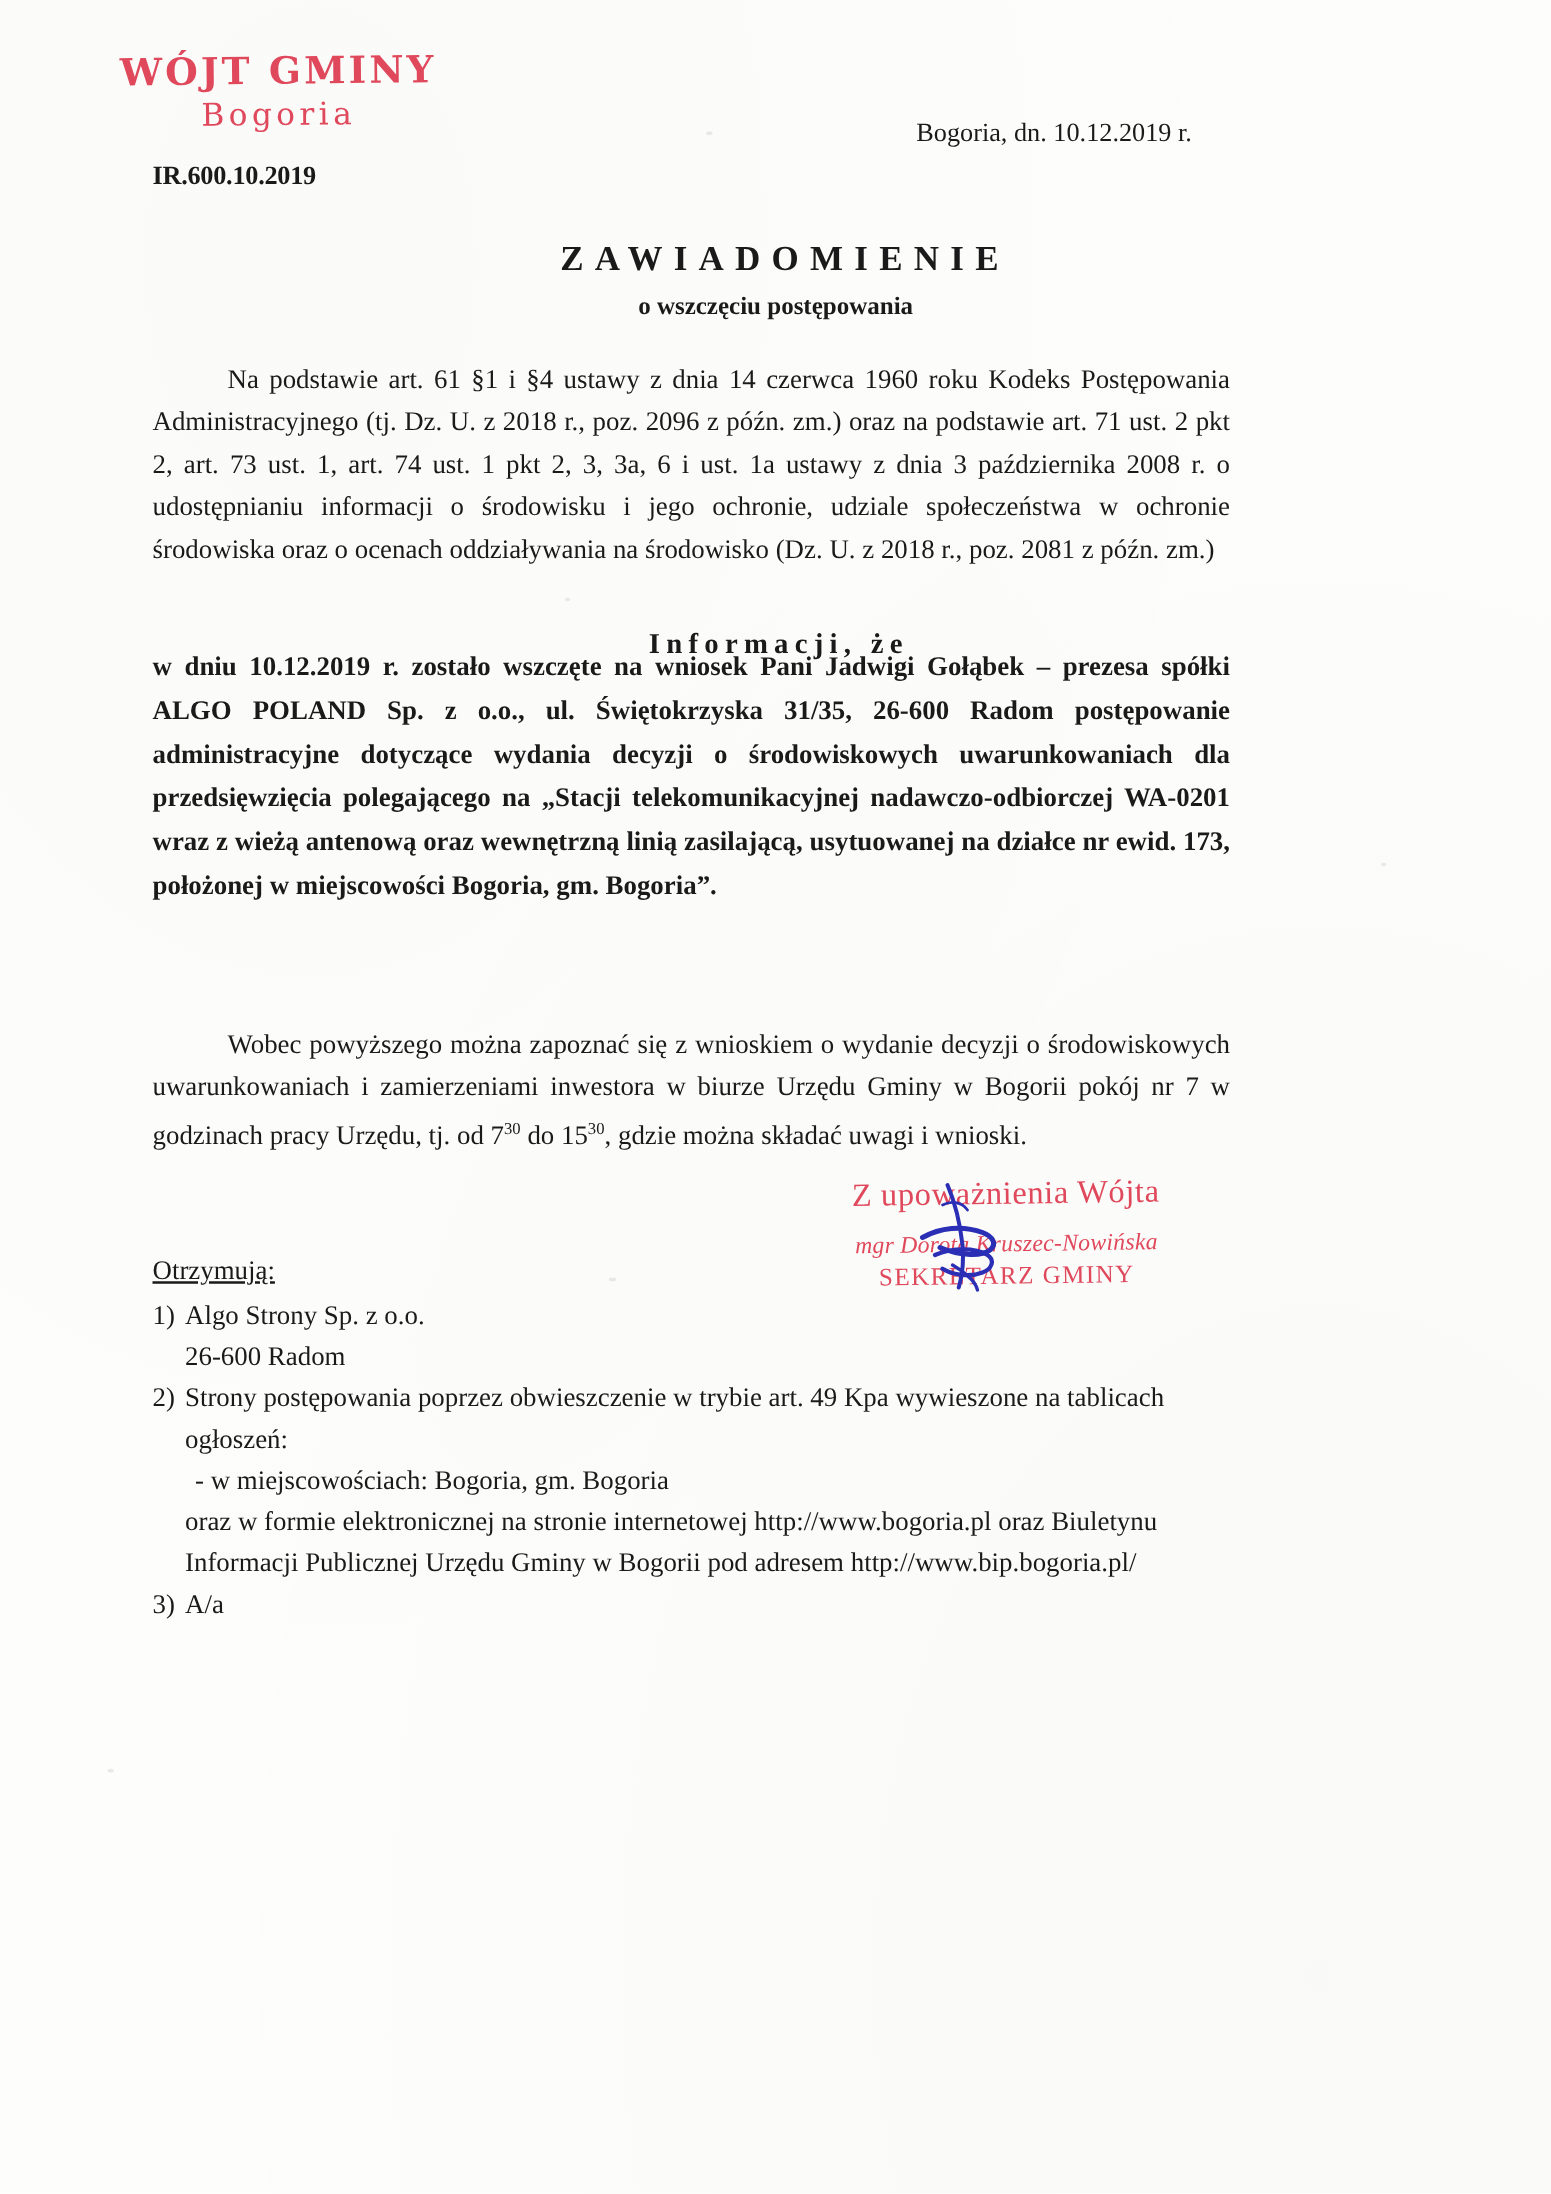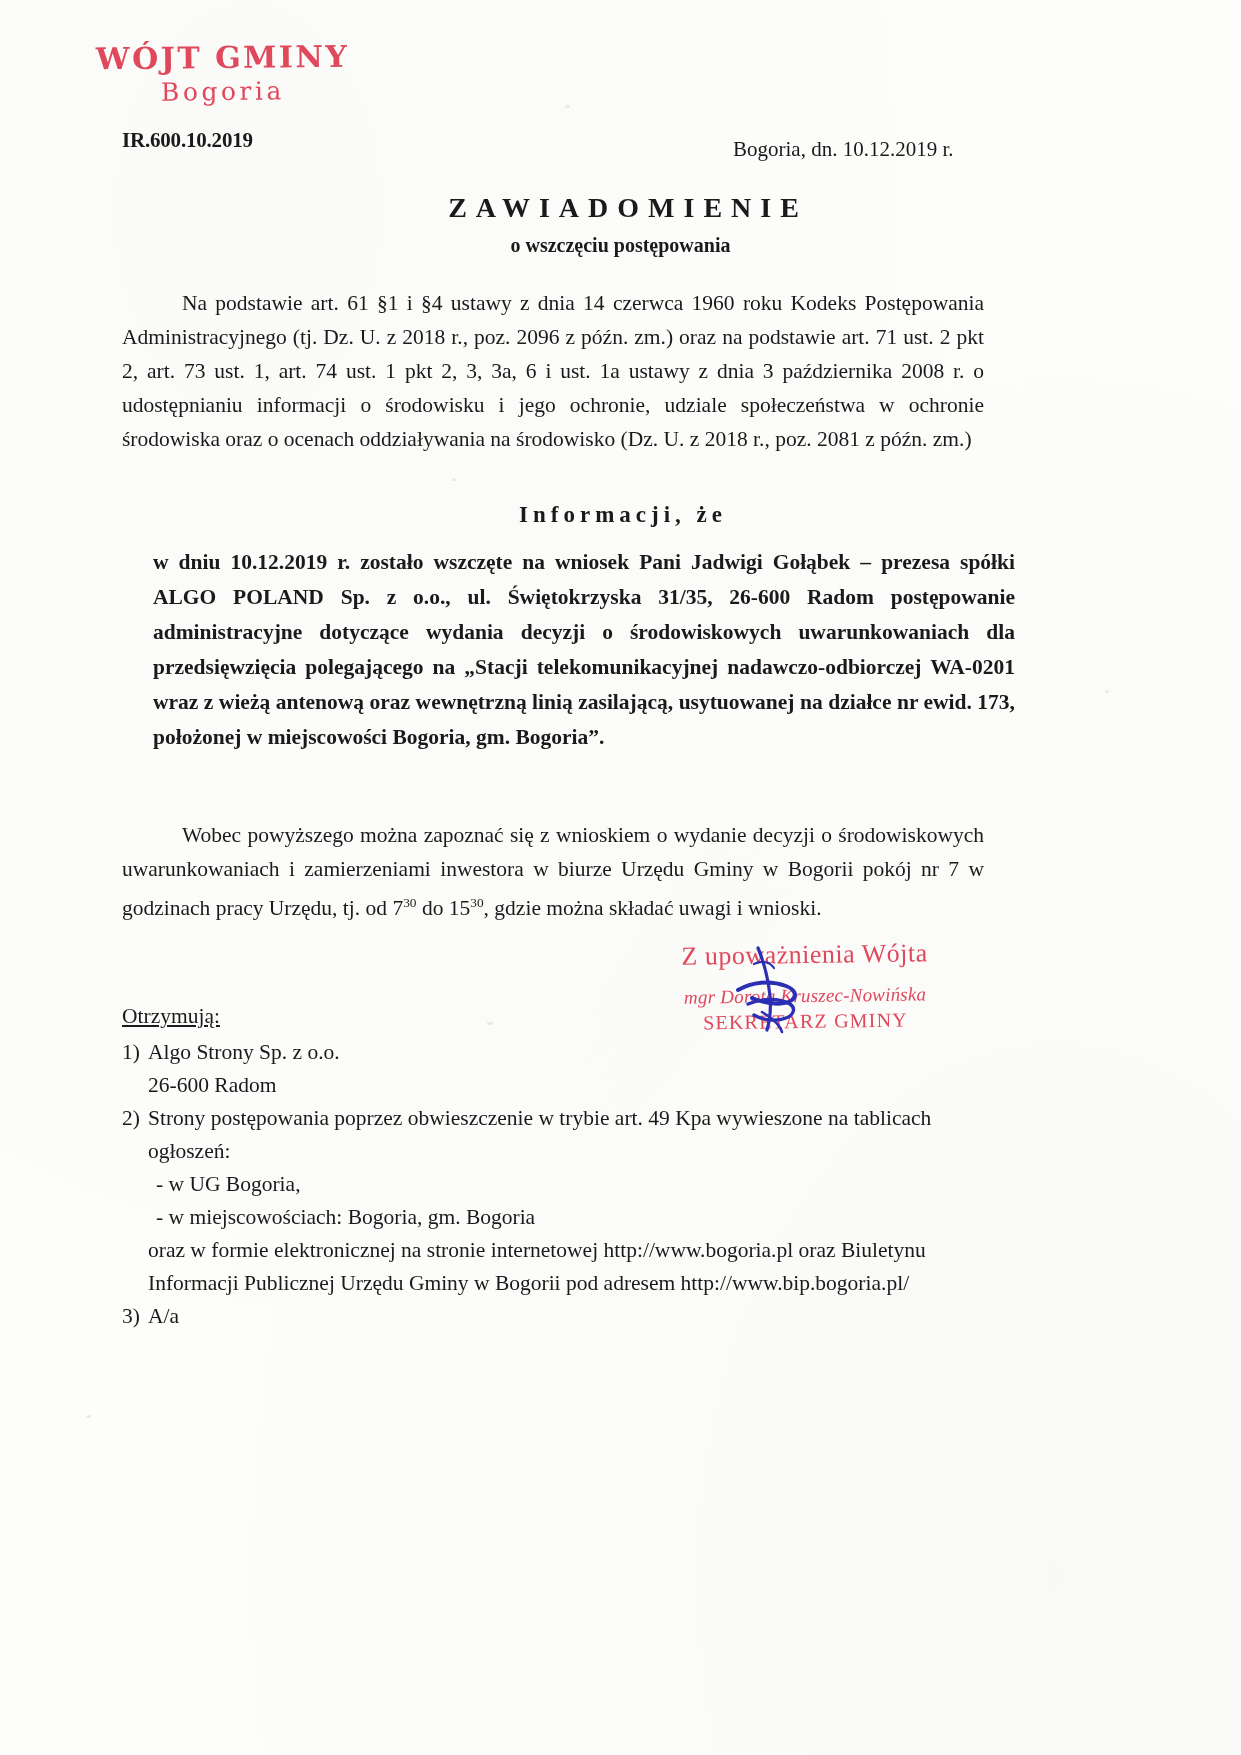--- a/index.html
+++ b/index.html
@@ -67,21 +67,20 @@
     top: 128px;
     font-size: 21px;
     font-weight: 700;
     letter-spacing: -0.2px;
   }
   .doc-date {
     position: absolute;
     left: 733px;
     top: 94px;
     font-size: 21px;
-    margin-top: 43px;
   }
 
   
   .title-main {
     position: absolute;
     left: 6px;
     right: 0;
     top: 192px;
     text-align: center;
     font-size: 28px;
@@ -118,21 +117,21 @@
     left: 0;
     right: 0;
     top: 502px;
     text-align: center;
     font-size: 23px;
     font-weight: 700;
     letter-spacing: 5px;
     text-indent: 5px;
   }
 
-  .p2 { top: 545px; line-height: 35px; margin-left: 31px; }
+  .p2 { top: 516px; line-height: 35px; }
   .p3 { top: 748px; }
   .p4 { top: 818px; }
 
   
   .sig-stamp {
     position: absolute;
     left: 640px;
     top: 940px;
     width: 330px;
     text-align: center;
@@ -251,21 +250,20 @@
       <span class="rec-num">1)</span>
       <span class="rec-text">Algo Strony Sp. z o.o.</span>
     </div>
     <div class="rec-sub">26-600 Radom</div>
 
     <div class="rec-row">
       <span class="rec-num">2)</span>
       <span class="rec-text">Strony postępowania poprzez obwieszczenie w trybie art. 49 Kpa wywieszone na tablicach</span>
     </div>
     <div class="rec-sub">ogłoszeń:</div>
-    <div class="rec-dash">- w UG Bogoria,</div>
     <div class="rec-dash">- w miejscowościach: Bogoria, gm. Bogoria</div>
     <div class="rec-sub">oraz  w formie elektronicznej na stronie internetowej http://www.bogoria.pl oraz Biuletynu</div>
     <div class="rec-sub">Informacji Publicznej Urzędu Gminy w Bogorii  pod adresem http://www.bip.bogoria.pl/</div>
 
     <div class="rec-row">
       <span class="rec-num">3)</span>
       <span class="rec-text">A/a</span>
     </div>
   </div>
 

